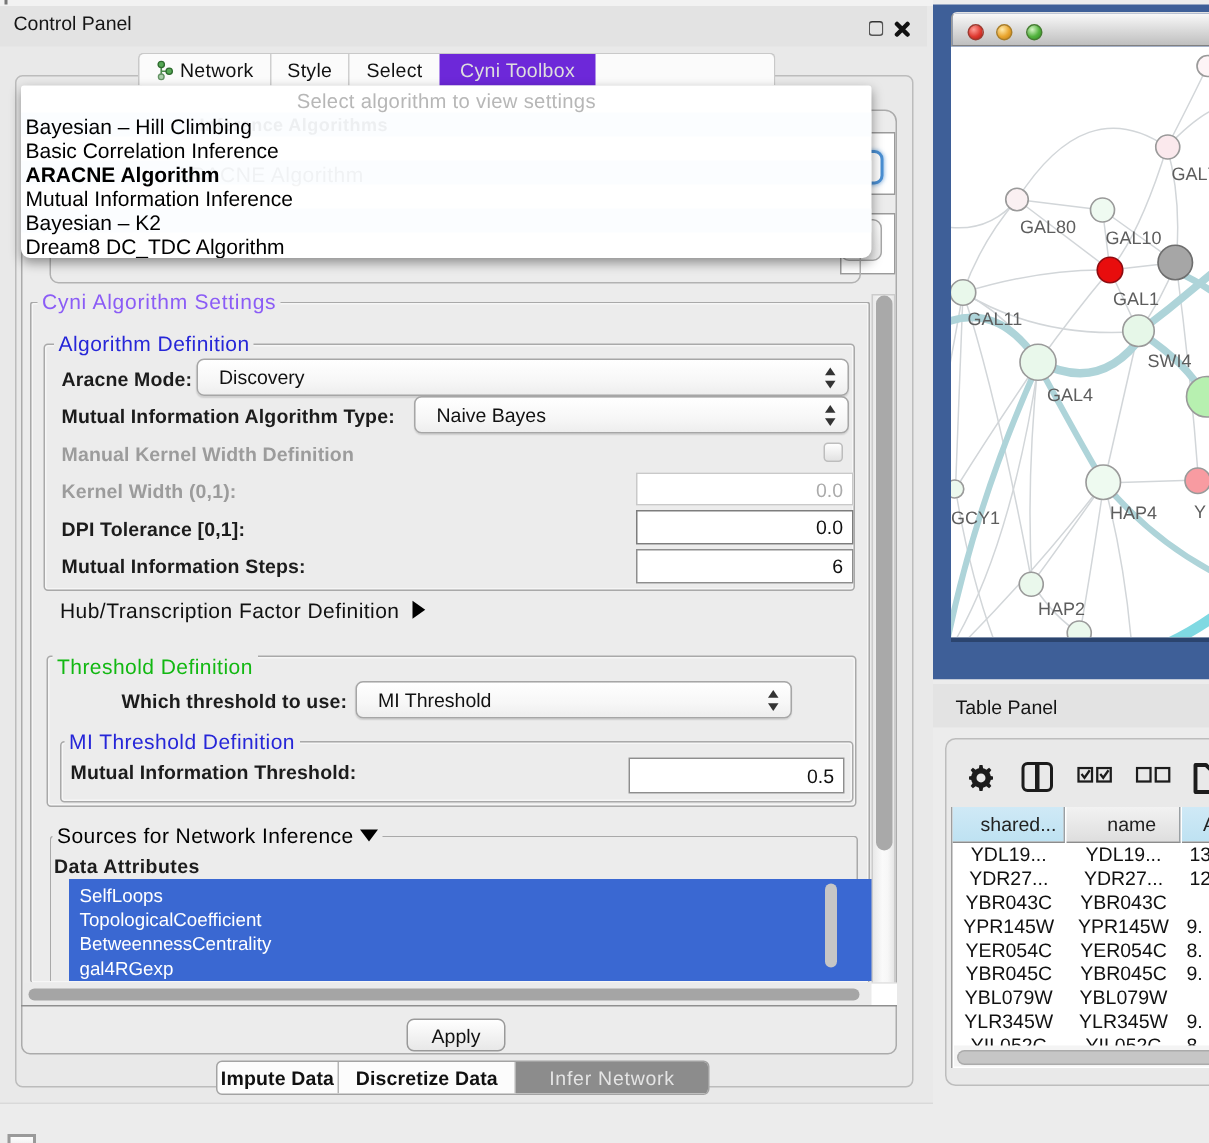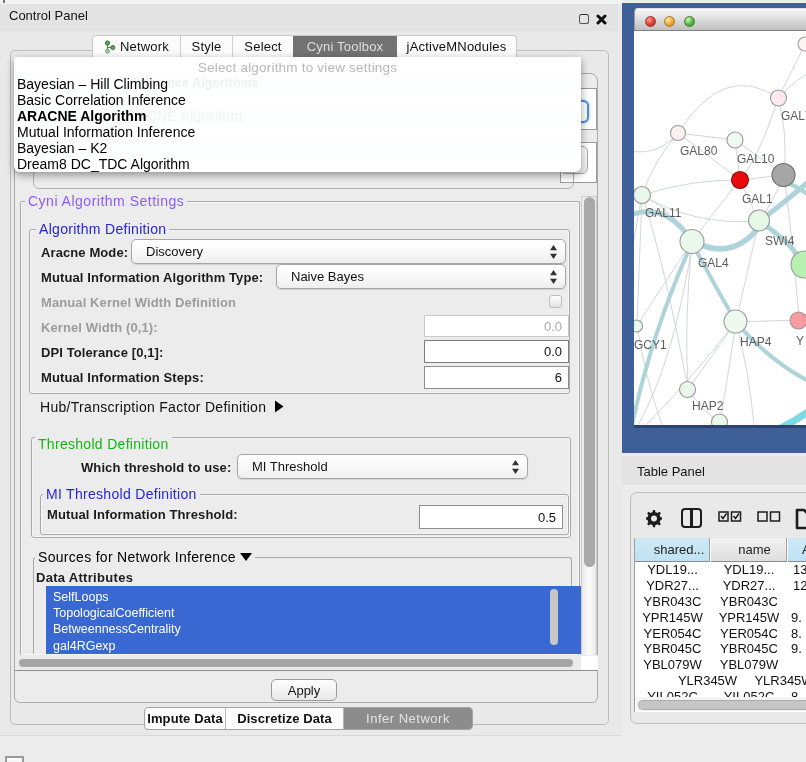--- a/index.html
+++ b/index.html
@@ -31,22 +31,21 @@
   <div style="width:88px;display:flex;align-items:center;justify-content:center;border-right:1px solid #cfcfcf;">
     <svg width="12" height="14" style="margin-right:4px;">
         <path d="M3.5 3.5 L3.5 11 M3.5 7.5 L8.5 7.5" stroke="#4a8a4a" stroke-width="1.1" fill="none"></path>
         <circle cx="3.5" cy="3" r="2.1" fill="#55a855" stroke="#2f6b2f" stroke-width="0.9"></circle>
         <circle cx="8.8" cy="7.5" r="2.1" fill="#55a855" stroke="#2f6b2f" stroke-width="0.9"></circle>
         <circle cx="3.5" cy="11.2" r="1.9" fill="#aacfaa" stroke="#639263" stroke-width="0.9"></circle>
       </svg>
     Network</div>
   <div style="width:52px;display:flex;align-items:center;justify-content:center;border-right:1px solid #cfcfcf;">Style</div>
   <div style="width:60px;display:flex;align-items:center;justify-content:center;">Select</div>
-  <div style="width:104px;display:flex;align-items:center;justify-content:center;background:#737373;color:#dedede;">Cyni Toolbox</div>
-  <div style="flex:1;display:flex;align-items:center;justify-content:center;">jActiveMNodules</div>
+  <div style="width:104px;display:flex;align-items:center;justify-content:center;background:#6d28d9;color:#dedede;">Cyni Toolbox</div>
 </div>
 
 <div class="abs" style="left:10px;top:50px;width:599px;height:675px;background:#e9e9e9;border:1px solid #bcbcbc;border-radius:5px;"></div>
 
 <div class="abs" style="left:14px;top:73px;width:584px;height:630px;background:#ececec;border:1px solid #ababab;border-radius:8px 8px 6px 6px;"></div>
 
 <div class="abs" style="left:560px;top:88px;width:37px;height:42px;background:#fff;border:1px solid #9b9b9b;"></div>
 <div class="abs" style="left:560px;top:100px;width:29px;height:23px;background:#fff;border:2.6px solid #4a8fd3;border-radius:6px;box-shadow:0 0 3px rgba(74,143,211,0.7);"></div>
 <div class="abs" style="left:560px;top:142px;width:37px;height:41px;background:#fff;border:1px solid #9b9b9b;"></div>
 <div class="abs" style="left:560px;top:146px;width:28px;height:28px;background:linear-gradient(#ffffff,#ededed);border:1px solid #a8a8a8;border-radius:6px;"></div>
@@ -282,21 +281,21 @@
       </div>
     <div style="height:15.9px;position:relative;">
         <span style="position:absolute;left:0;width:75px;text-align:center;">YBR045C</span>
         <span style="position:absolute;left:76px;width:76px;text-align:center;">YBR045C</span>
         <span style="position:absolute;left:156px;">9.</span>
       </div>
     <div style="height:15.9px;position:relative;">
         <span style="position:absolute;left:0;width:75px;text-align:center;">YBL079W</span>
         <span style="position:absolute;left:76px;width:76px;text-align:center;">YBL079W</span>
       </div>
-    <div style="height:15.9px;position:relative;margin-left:35px;">
+    <div style="height:15.9px;position:relative;">
         <span style="position:absolute;left:0;width:75px;text-align:center;">YLR345W</span>
         <span style="position:absolute;left:76px;width:76px;text-align:center;">YLR345W</span>
         <span style="position:absolute;left:156px;">9.</span>
       </div>
     <div style="height:15.9px;position:relative;">
         <span style="position:absolute;left:0;width:75px;text-align:center;">YIL052C</span>
         <span style="position:absolute;left:76px;width:76px;text-align:center;">YIL052C</span>
         <span style="position:absolute;left:156px;">8</span>
       </div>
   </div>

